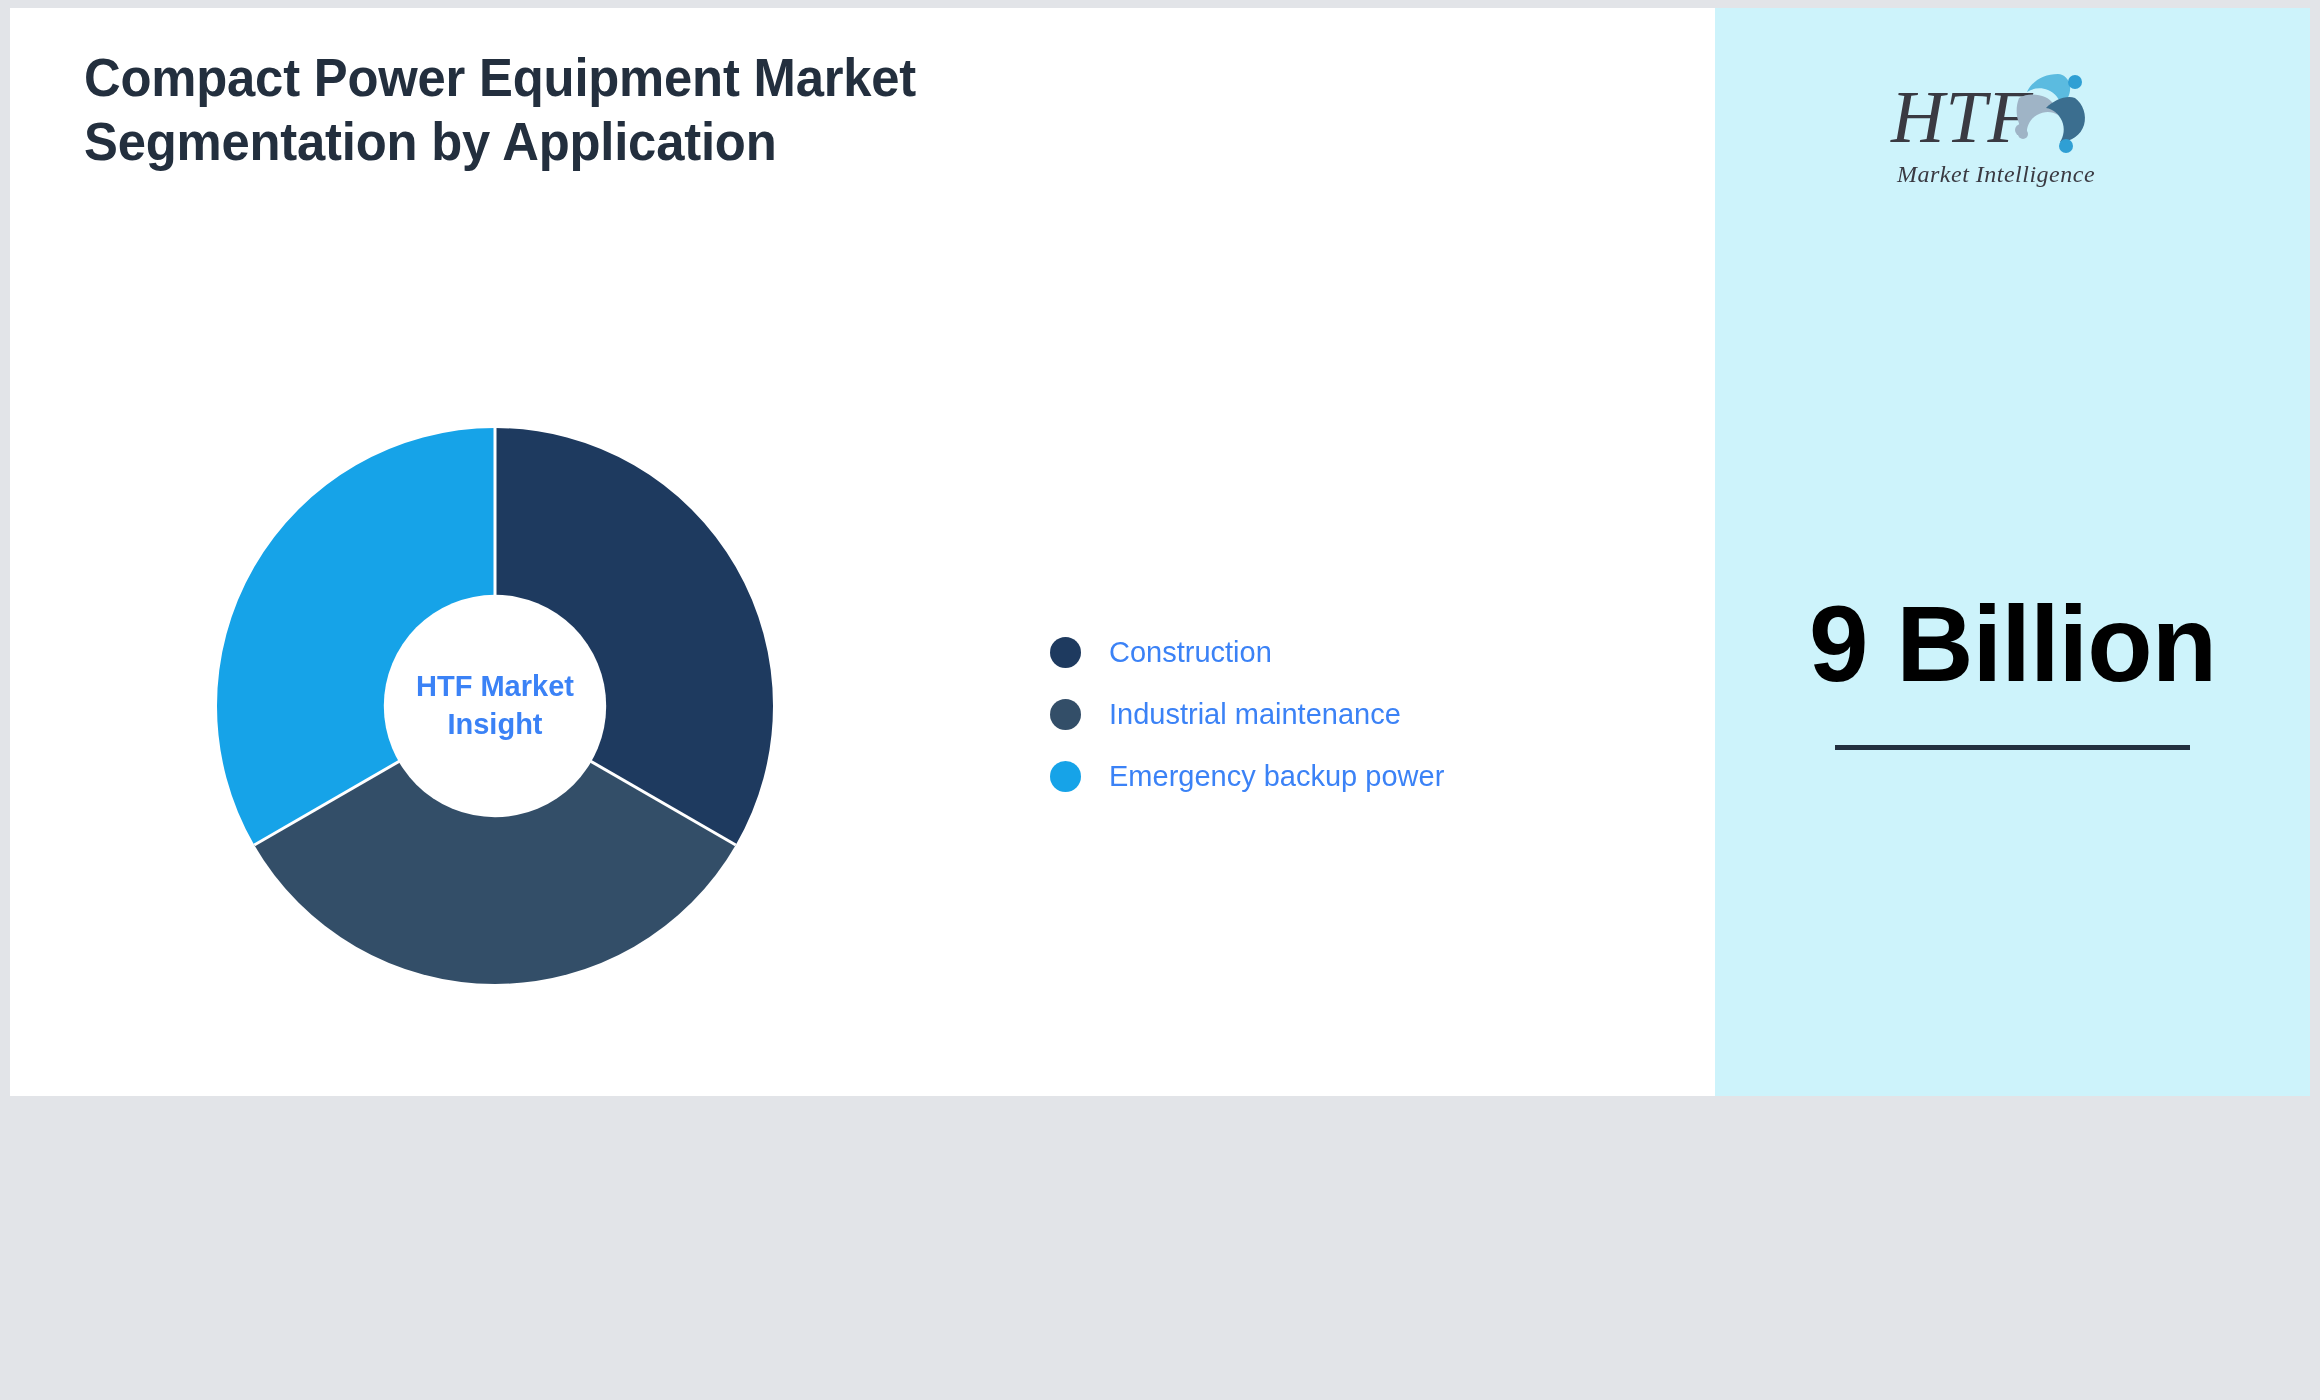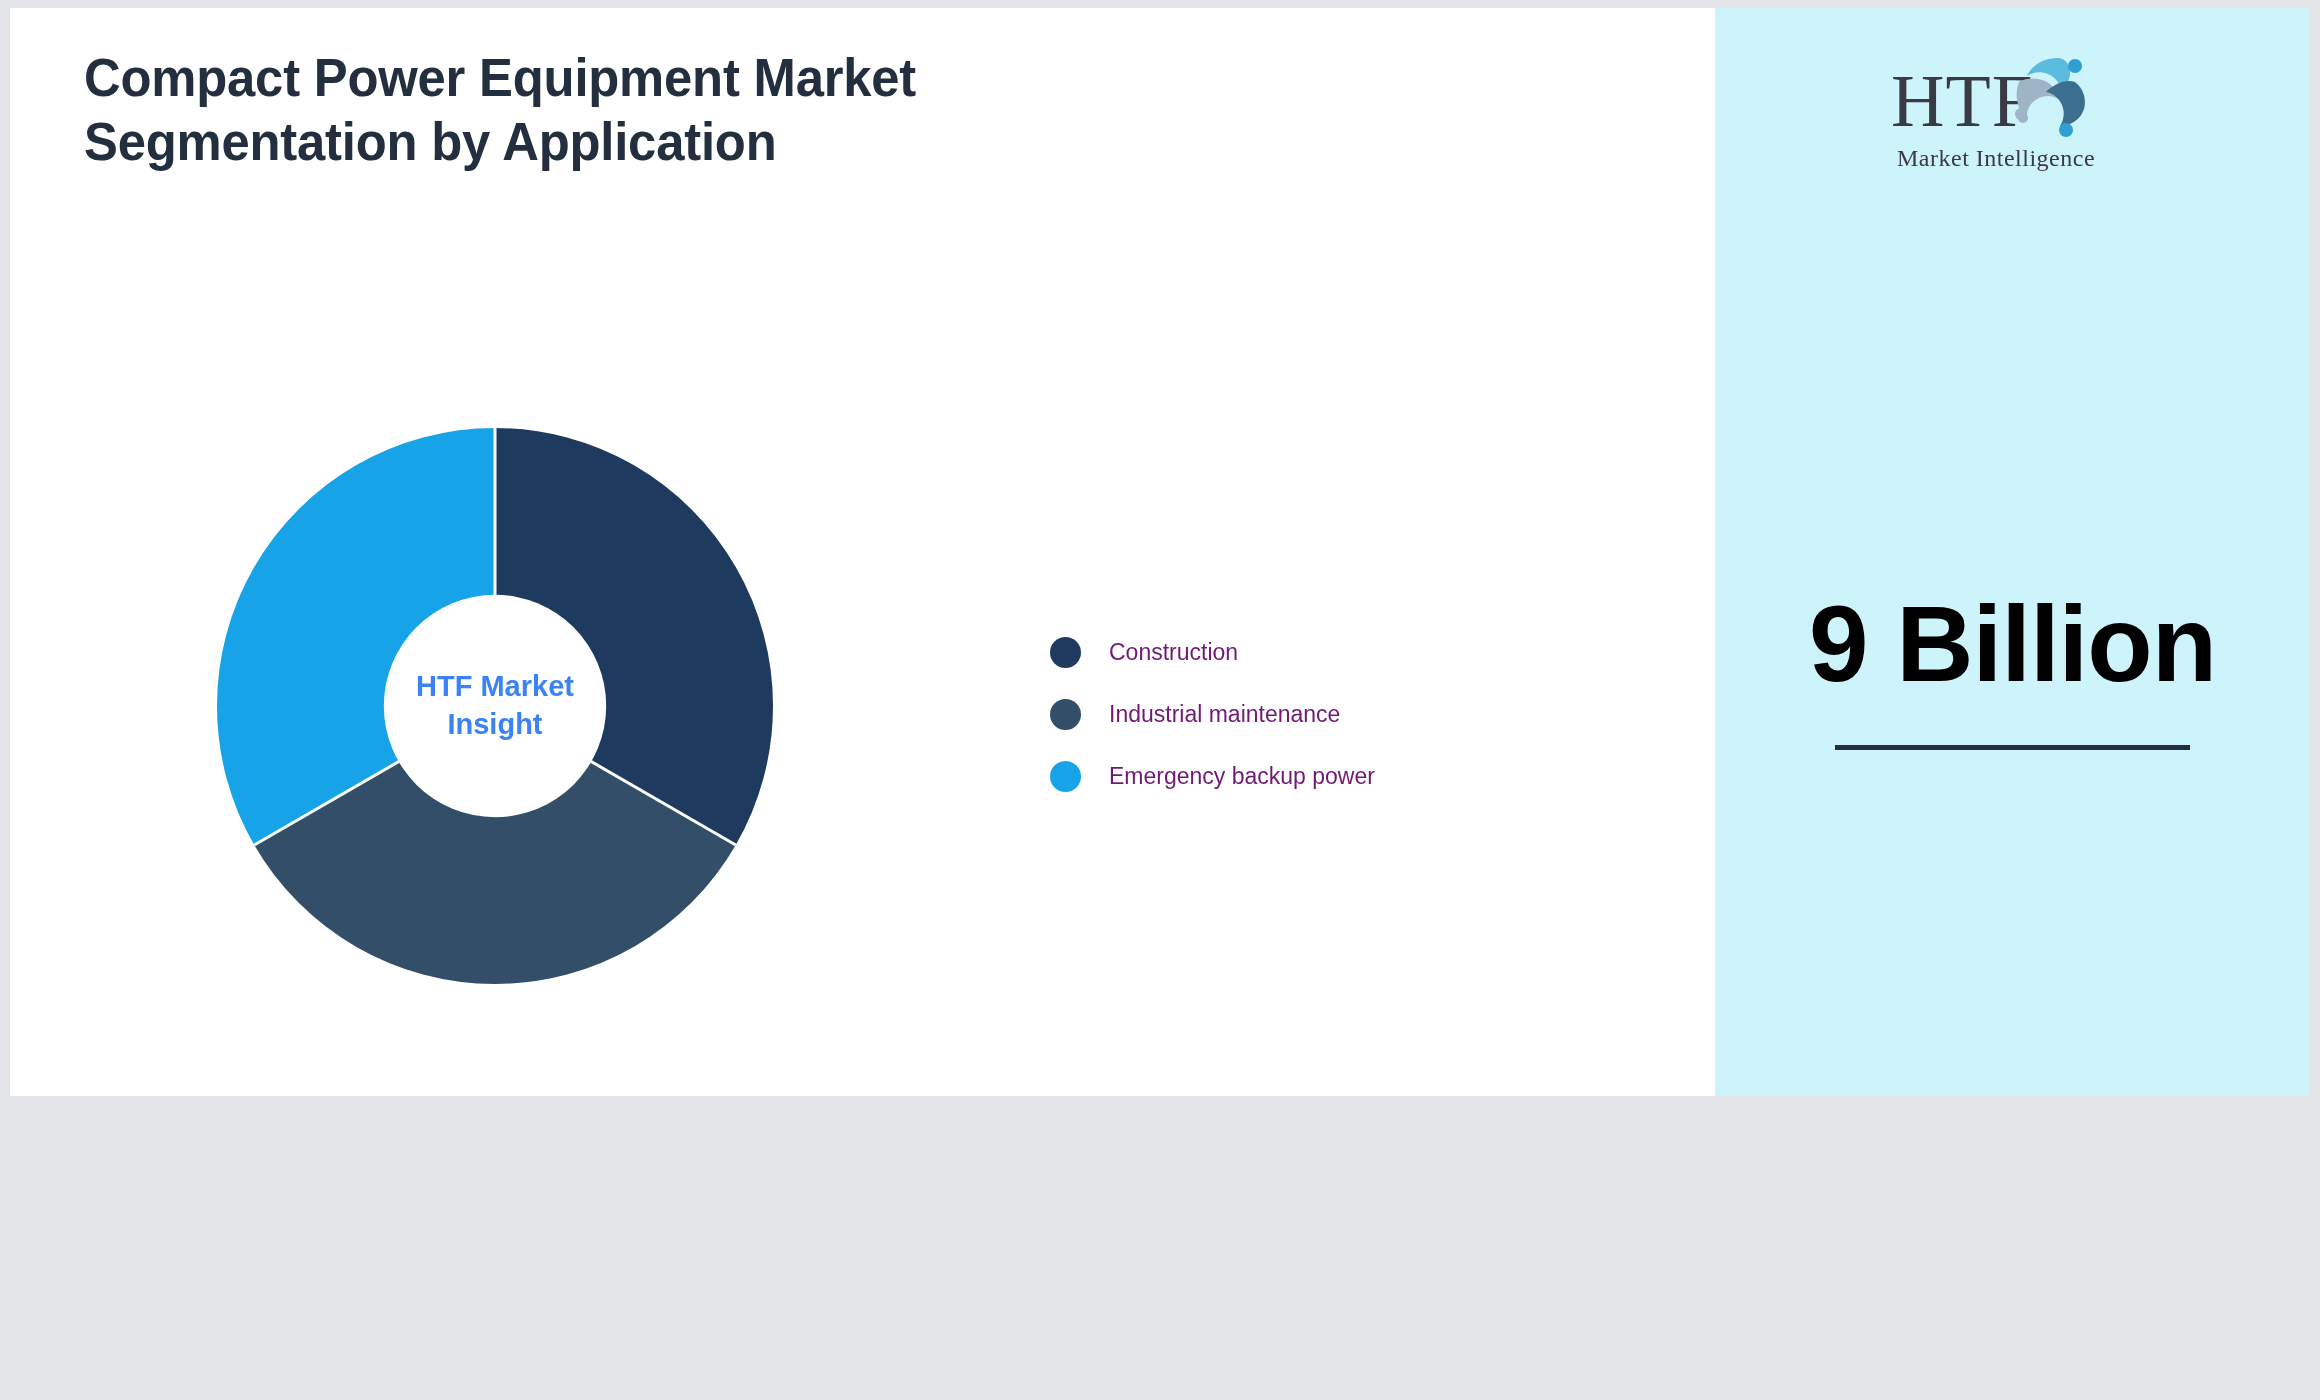--- a/index.html
+++ b/index.html
@@ -97,44 +97,45 @@
     height: 62px;
   }
   .legend-swatch {
     width: 31px;
     height: 31px;
     border-radius: 50%;
     flex: 0 0 auto;
   }
   .legend-label {
     margin-left: 28px;
-    font-size: 23px;
-    color: #701a75;
+    font-size: 29px;
+    color: #3b82f6;
     white-space: nowrap;
     line-height: 1;
   }
 
   
   #right-panel {
     position: absolute;
     left: 1705px;
     top: 0;
     width: 595px;
     height: 1382px;
     background: #cdf3fb;
   }
 
   
   #logo {
     position: absolute;
     left: 50%;
-    top: 36px;
+    top: 52px;
     transform: translateX(-50%);
     width: 260px;
     height: 130px;
+    font-style: italic;
   }
   #logo-svg { display: block; width: 260px; height: 130px; }
 
   
   #stat-block {
     position: absolute;
     left: 0;
     top: 580px;
     width: 595px;
     text-align: center;

